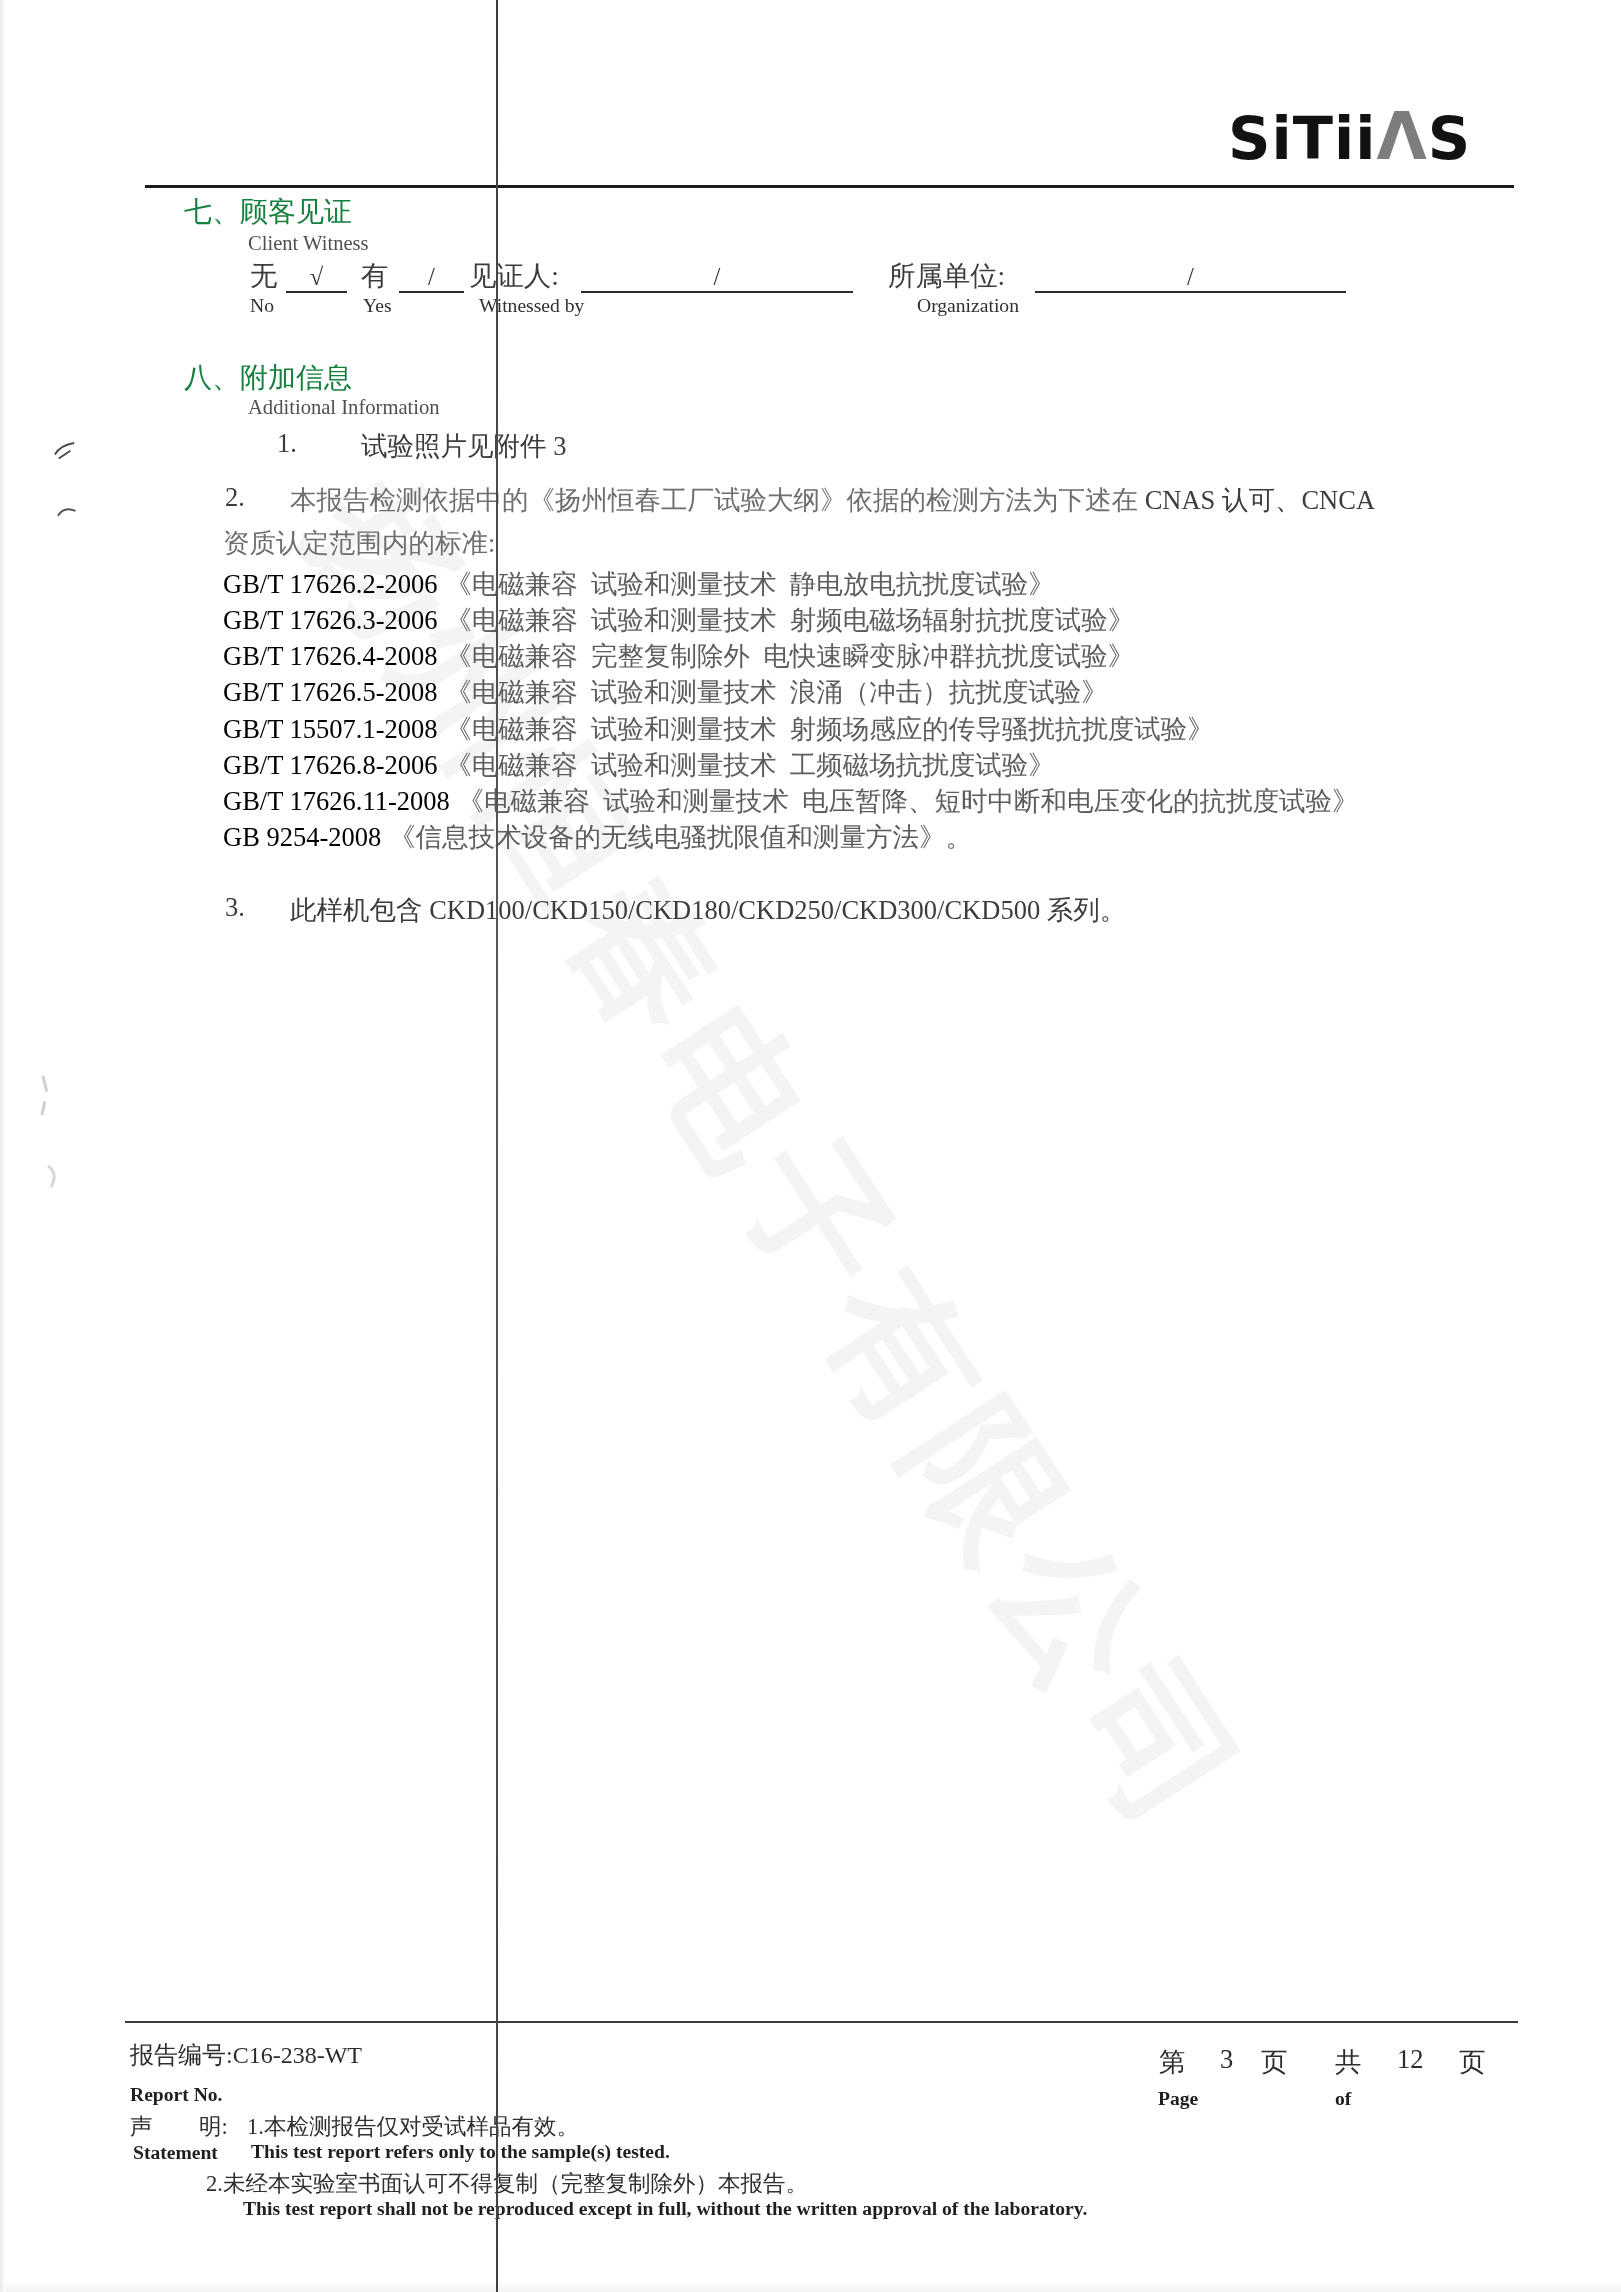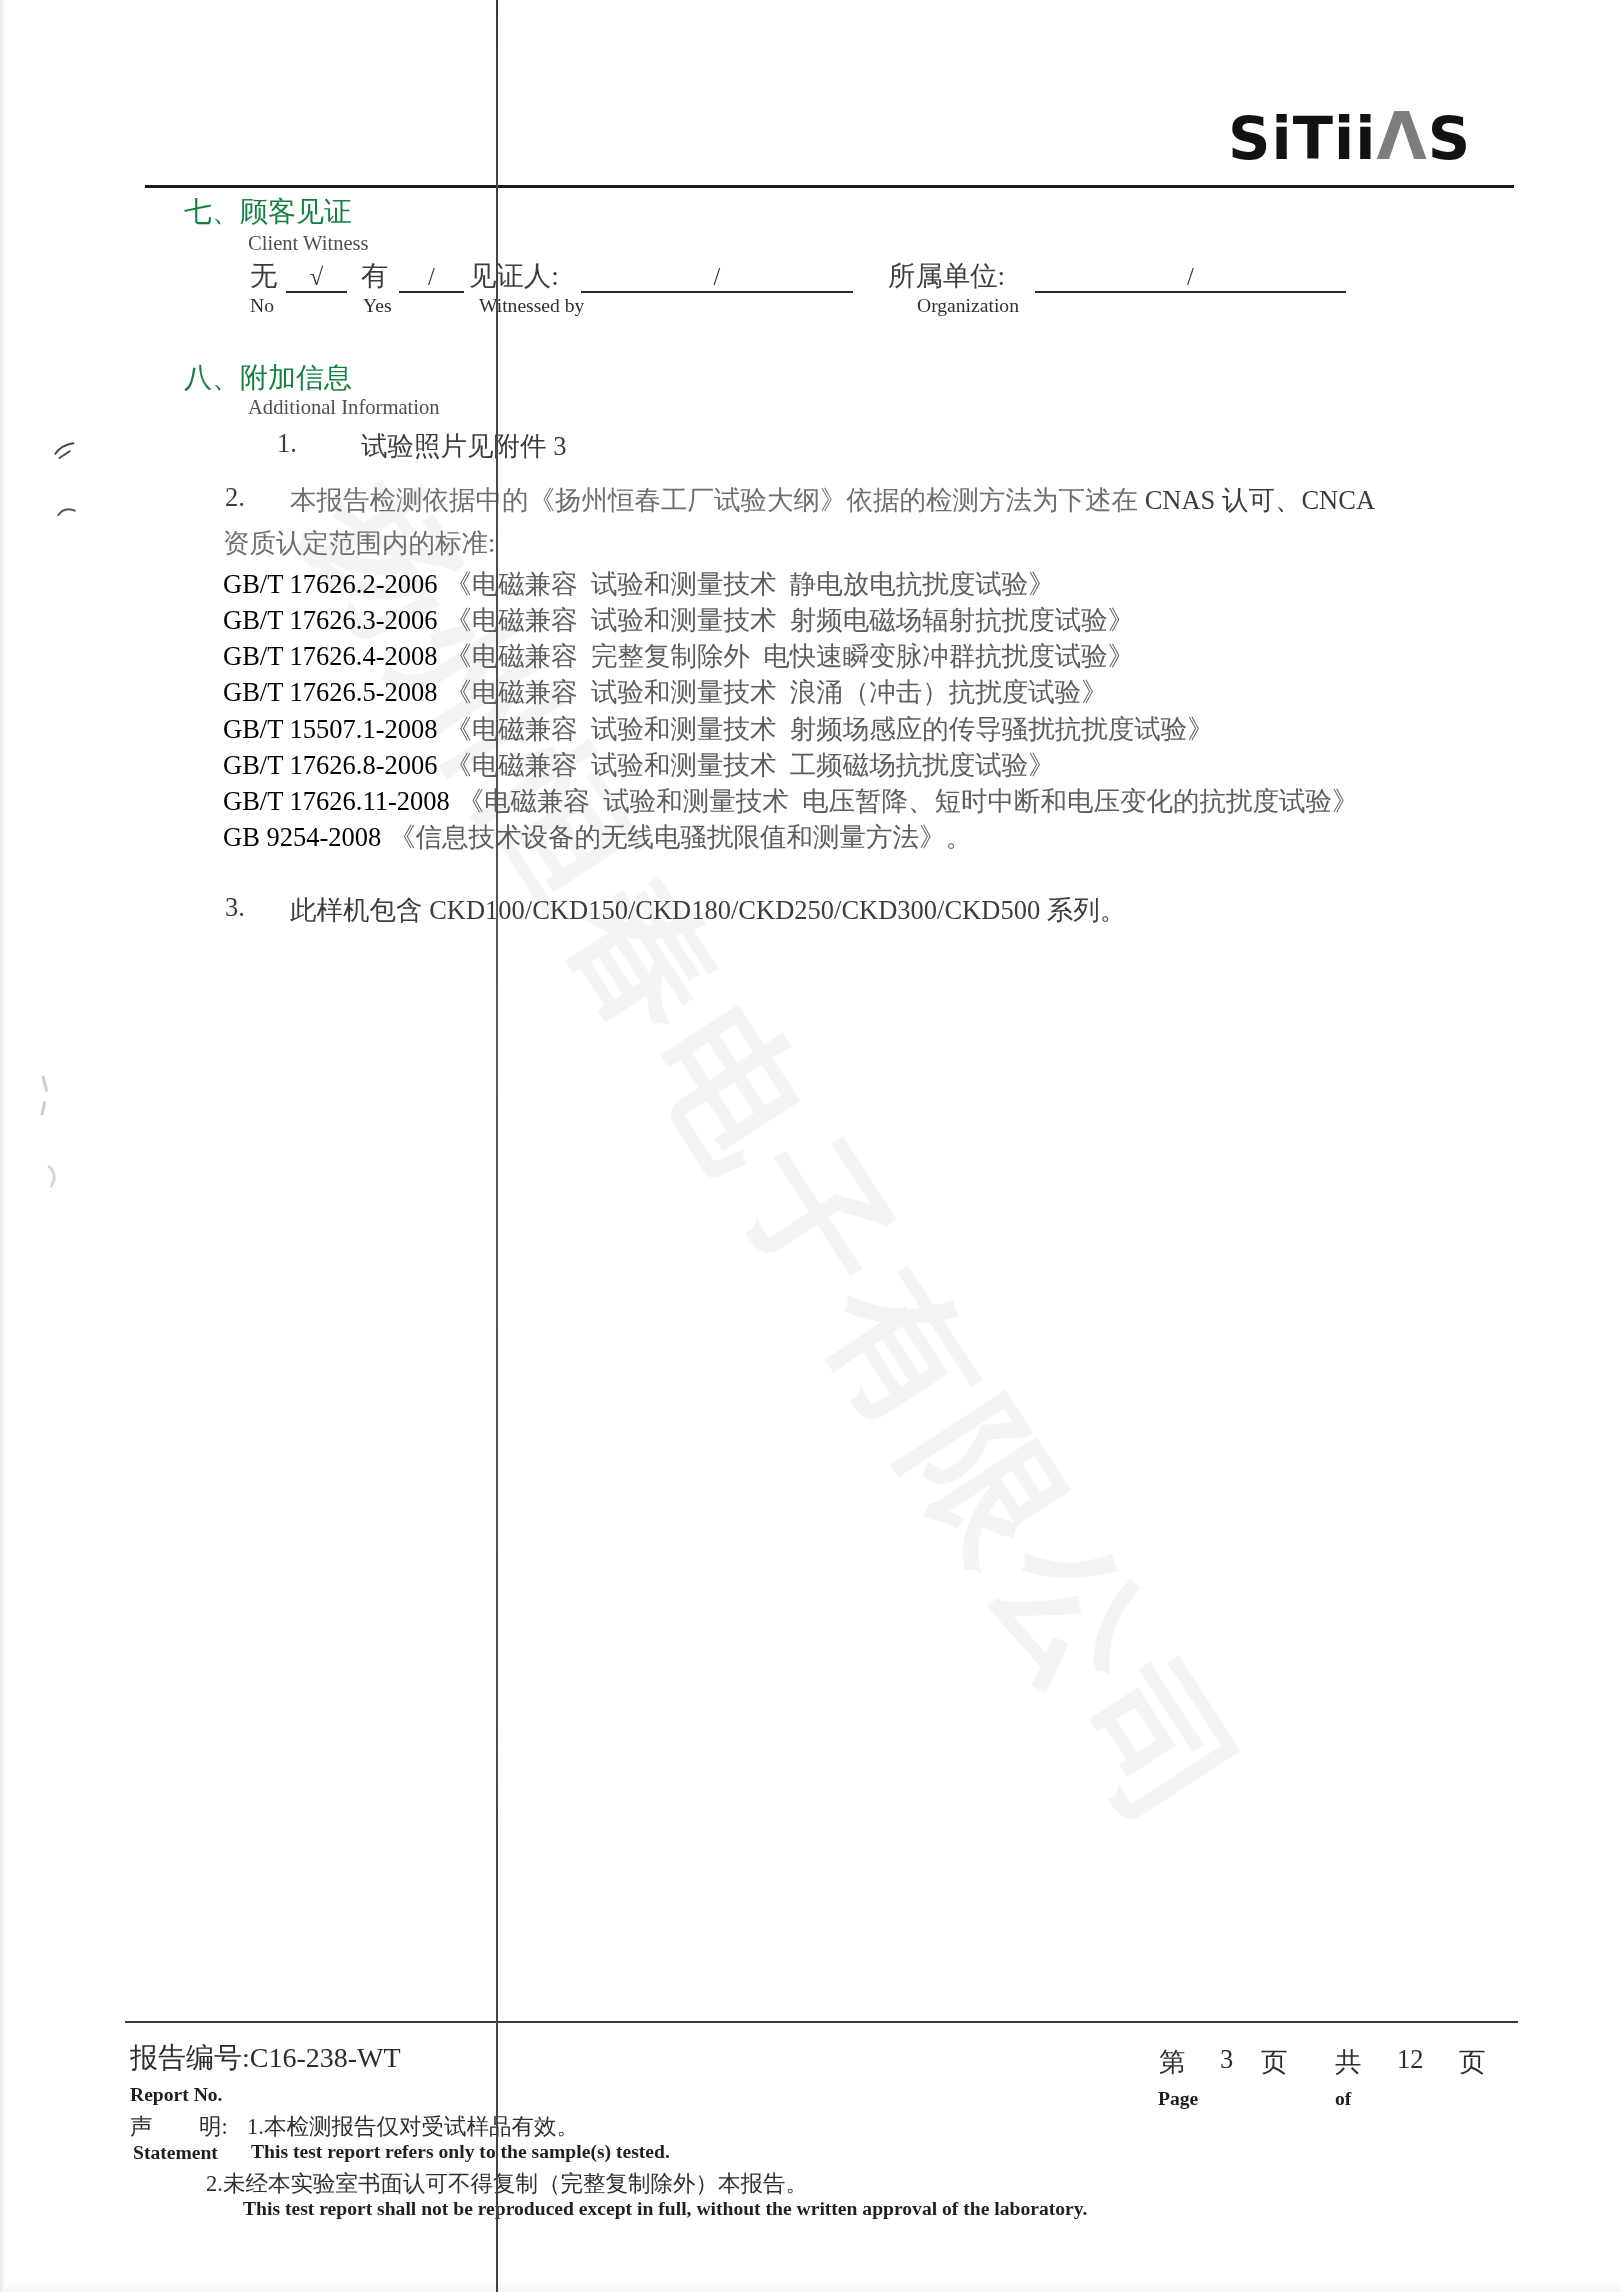--- a/index.html
+++ b/index.html
@@ -130,21 +130,21 @@
       </svg>
   </div>
   <div class="abs" style="left:43px;top:1160px;">
     <svg width="25.5" height="33" viewBox="0 0 26 34">
         <path d="M5 6 Q16 14 8 28" stroke="#d6d6d6" stroke-width="3" fill="none"></path>
       </svg>
   </div>
 
   <div class="rule" style="left:125px;top:2021px;width:1393px;height:2px;background:#3a3a3a;"></div>
 
-  <div class="abs" style="left:130px;top:2039px;font-size:28px;color:#2c2c2c;">报告编号:C16-238-WT</div>
+  <div class="abs" style="left:130px;top:2039px;font-size:24px;color:#2c2c2c;">报告编号:C16-238-WT</div>
 
   <div class="abs" style="left:1159px;top:2044px;font-size:26.5px;color:#2c2c2c;">第</div>
   <div class="abs" style="left:1220px;top:2044px;font-size:26.5px;color:#2c2c2c;">3</div>
   <div class="abs" style="left:1261px;top:2044px;font-size:26.5px;color:#2c2c2c;">页</div>
   <div class="abs" style="left:1335px;top:2044px;font-size:26.5px;color:#2c2c2c;">共</div>
   <div class="abs" style="left:1397px;top:2044px;font-size:26.5px;color:#2c2c2c;">12</div>
   <div class="abs" style="left:1459px;top:2044px;font-size:26.5px;color:#2c2c2c;">页</div>
 
   <div class="abs f-bold-en" style="left:130px;top:2084px;">Report No.</div>
   <div class="abs f-bold-en" style="left:1158px;top:2088px;">Page</div>

